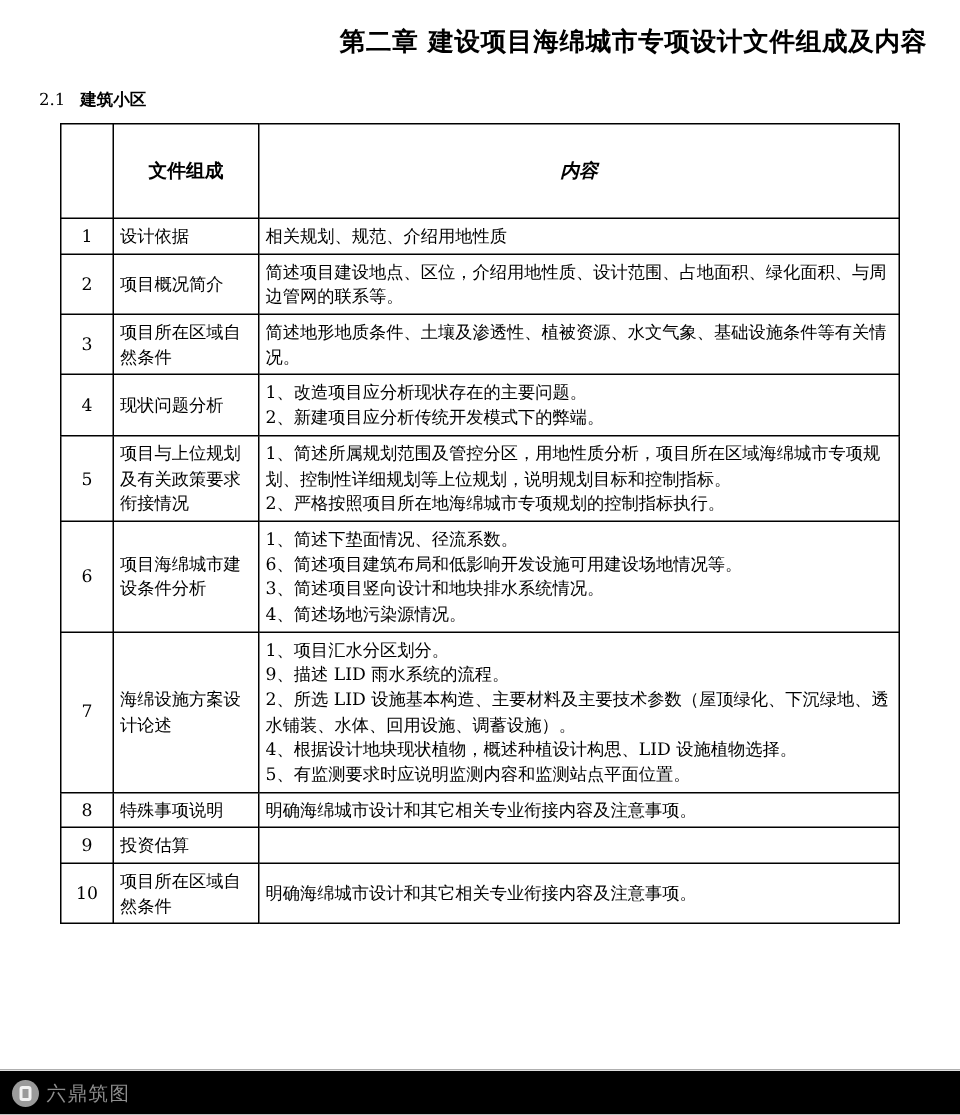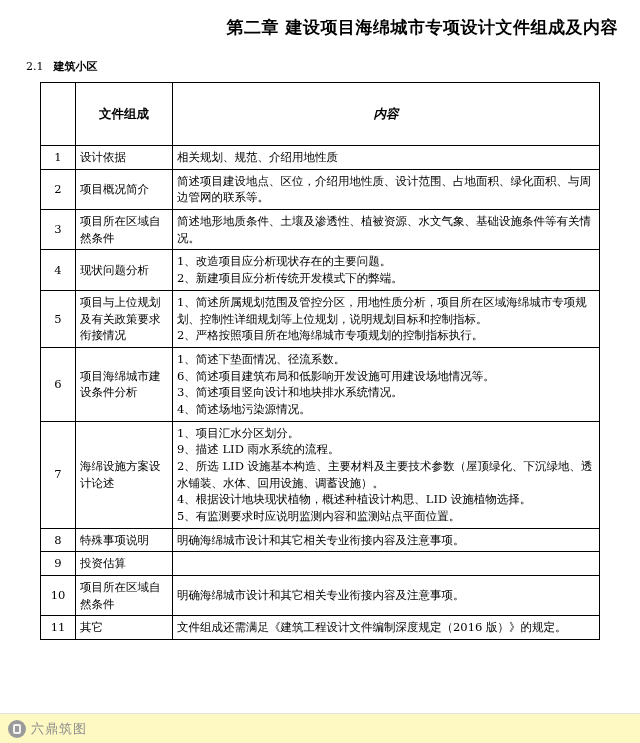--- a/index.html
+++ b/index.html
@@ -85,21 +85,21 @@
   }
   td.c-content .line {
     display: block;
   }
   .watermark {
     position: absolute;
     left: 0;
     bottom: 0;
     width: 640px;
     height: 30px;
-    background: #fef9c3;
+    background: #000000;
     border-top: 1px solid #e0e0e0;
     display: flex;
     align-items: center;
     padding-left: 8px;
     box-sizing: border-box;
   }
   .wm-logo {
     width: 18px;
     height: 18px;
     border-radius: 50%;
@@ -219,27 +219,20 @@
             <span class="line"></span>
           </td>
         </tr>
         <tr>
           <td class="c-num">10</td>
           <td class="c-comp">项目所在区域自然条件</td>
           <td class="c-content">
             <span class="line">明确海绵城市设计和其它相关专业衔接内容及注意事项。</span>
           </td>
         </tr>
-        <tr>
-          <td class="c-num">11</td>
-          <td class="c-comp">其它</td>
-          <td class="c-content">
-            <span class="line">文件组成还需满足《建筑工程设计文件编制深度规定（2016 版）》的规定。</span>
-          </td>
-        </tr>
       </tbody>
   </table>
 
 </div>
 
 <div class="watermark">
   <span class="wm-logo"></span>
   <span class="wm-text">六鼎筑图</span>
 </div>
 

